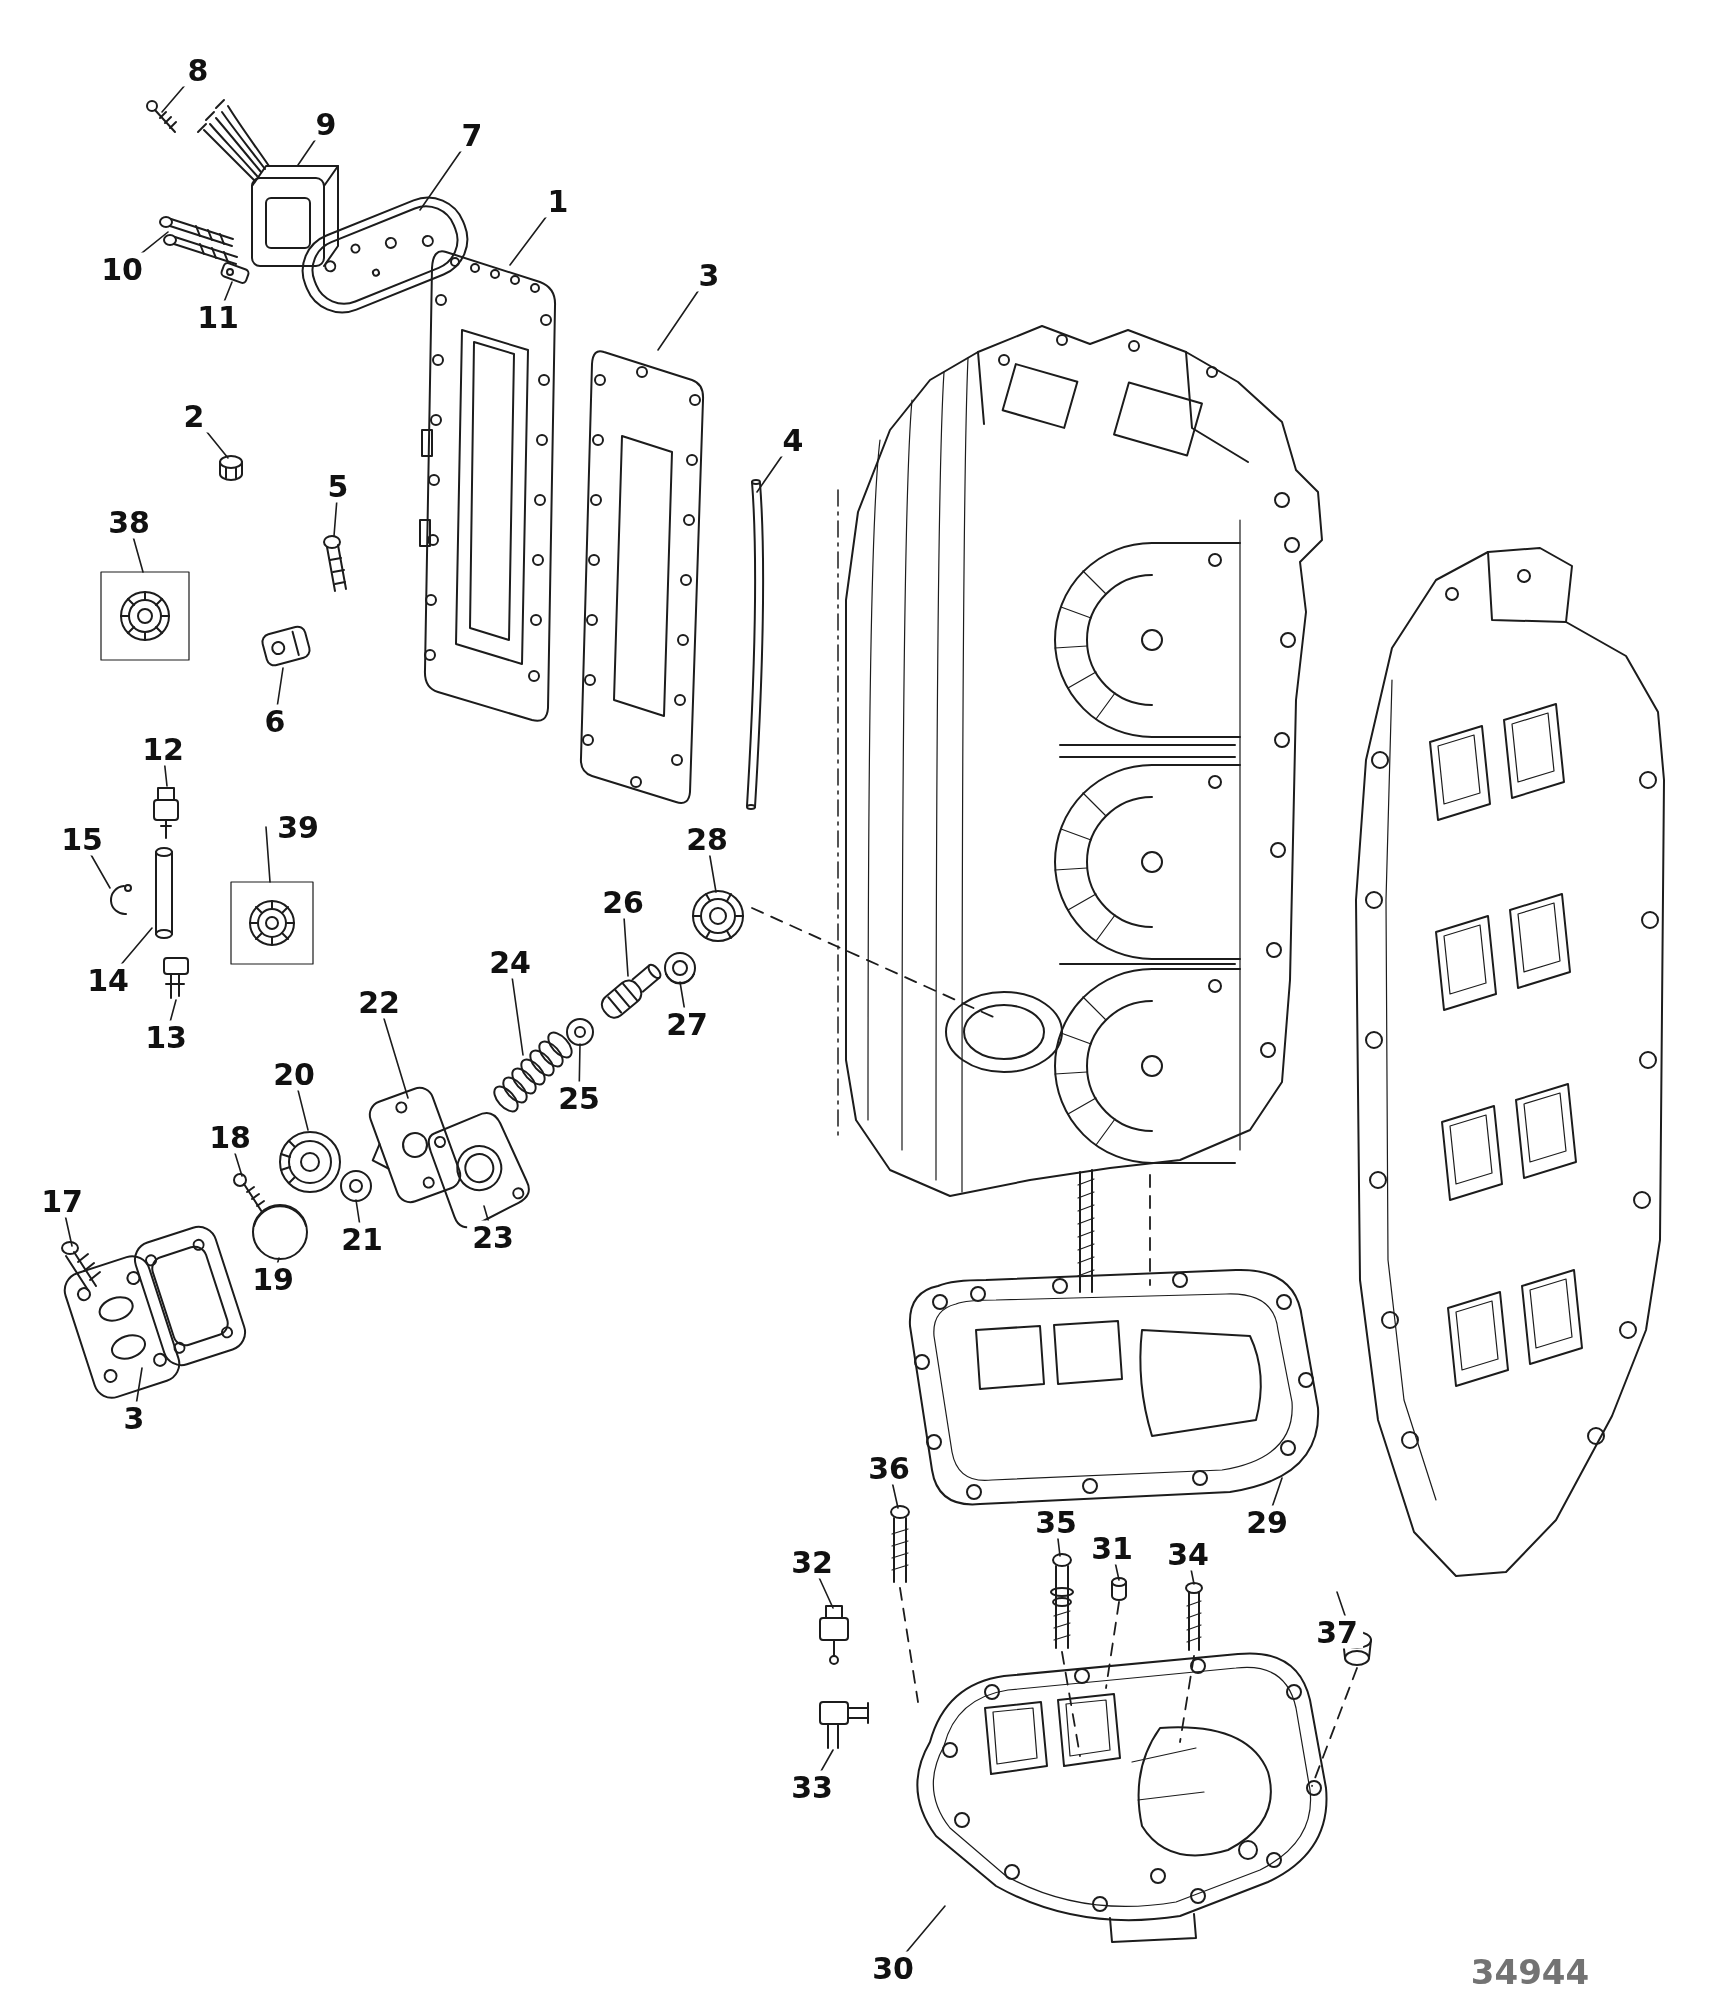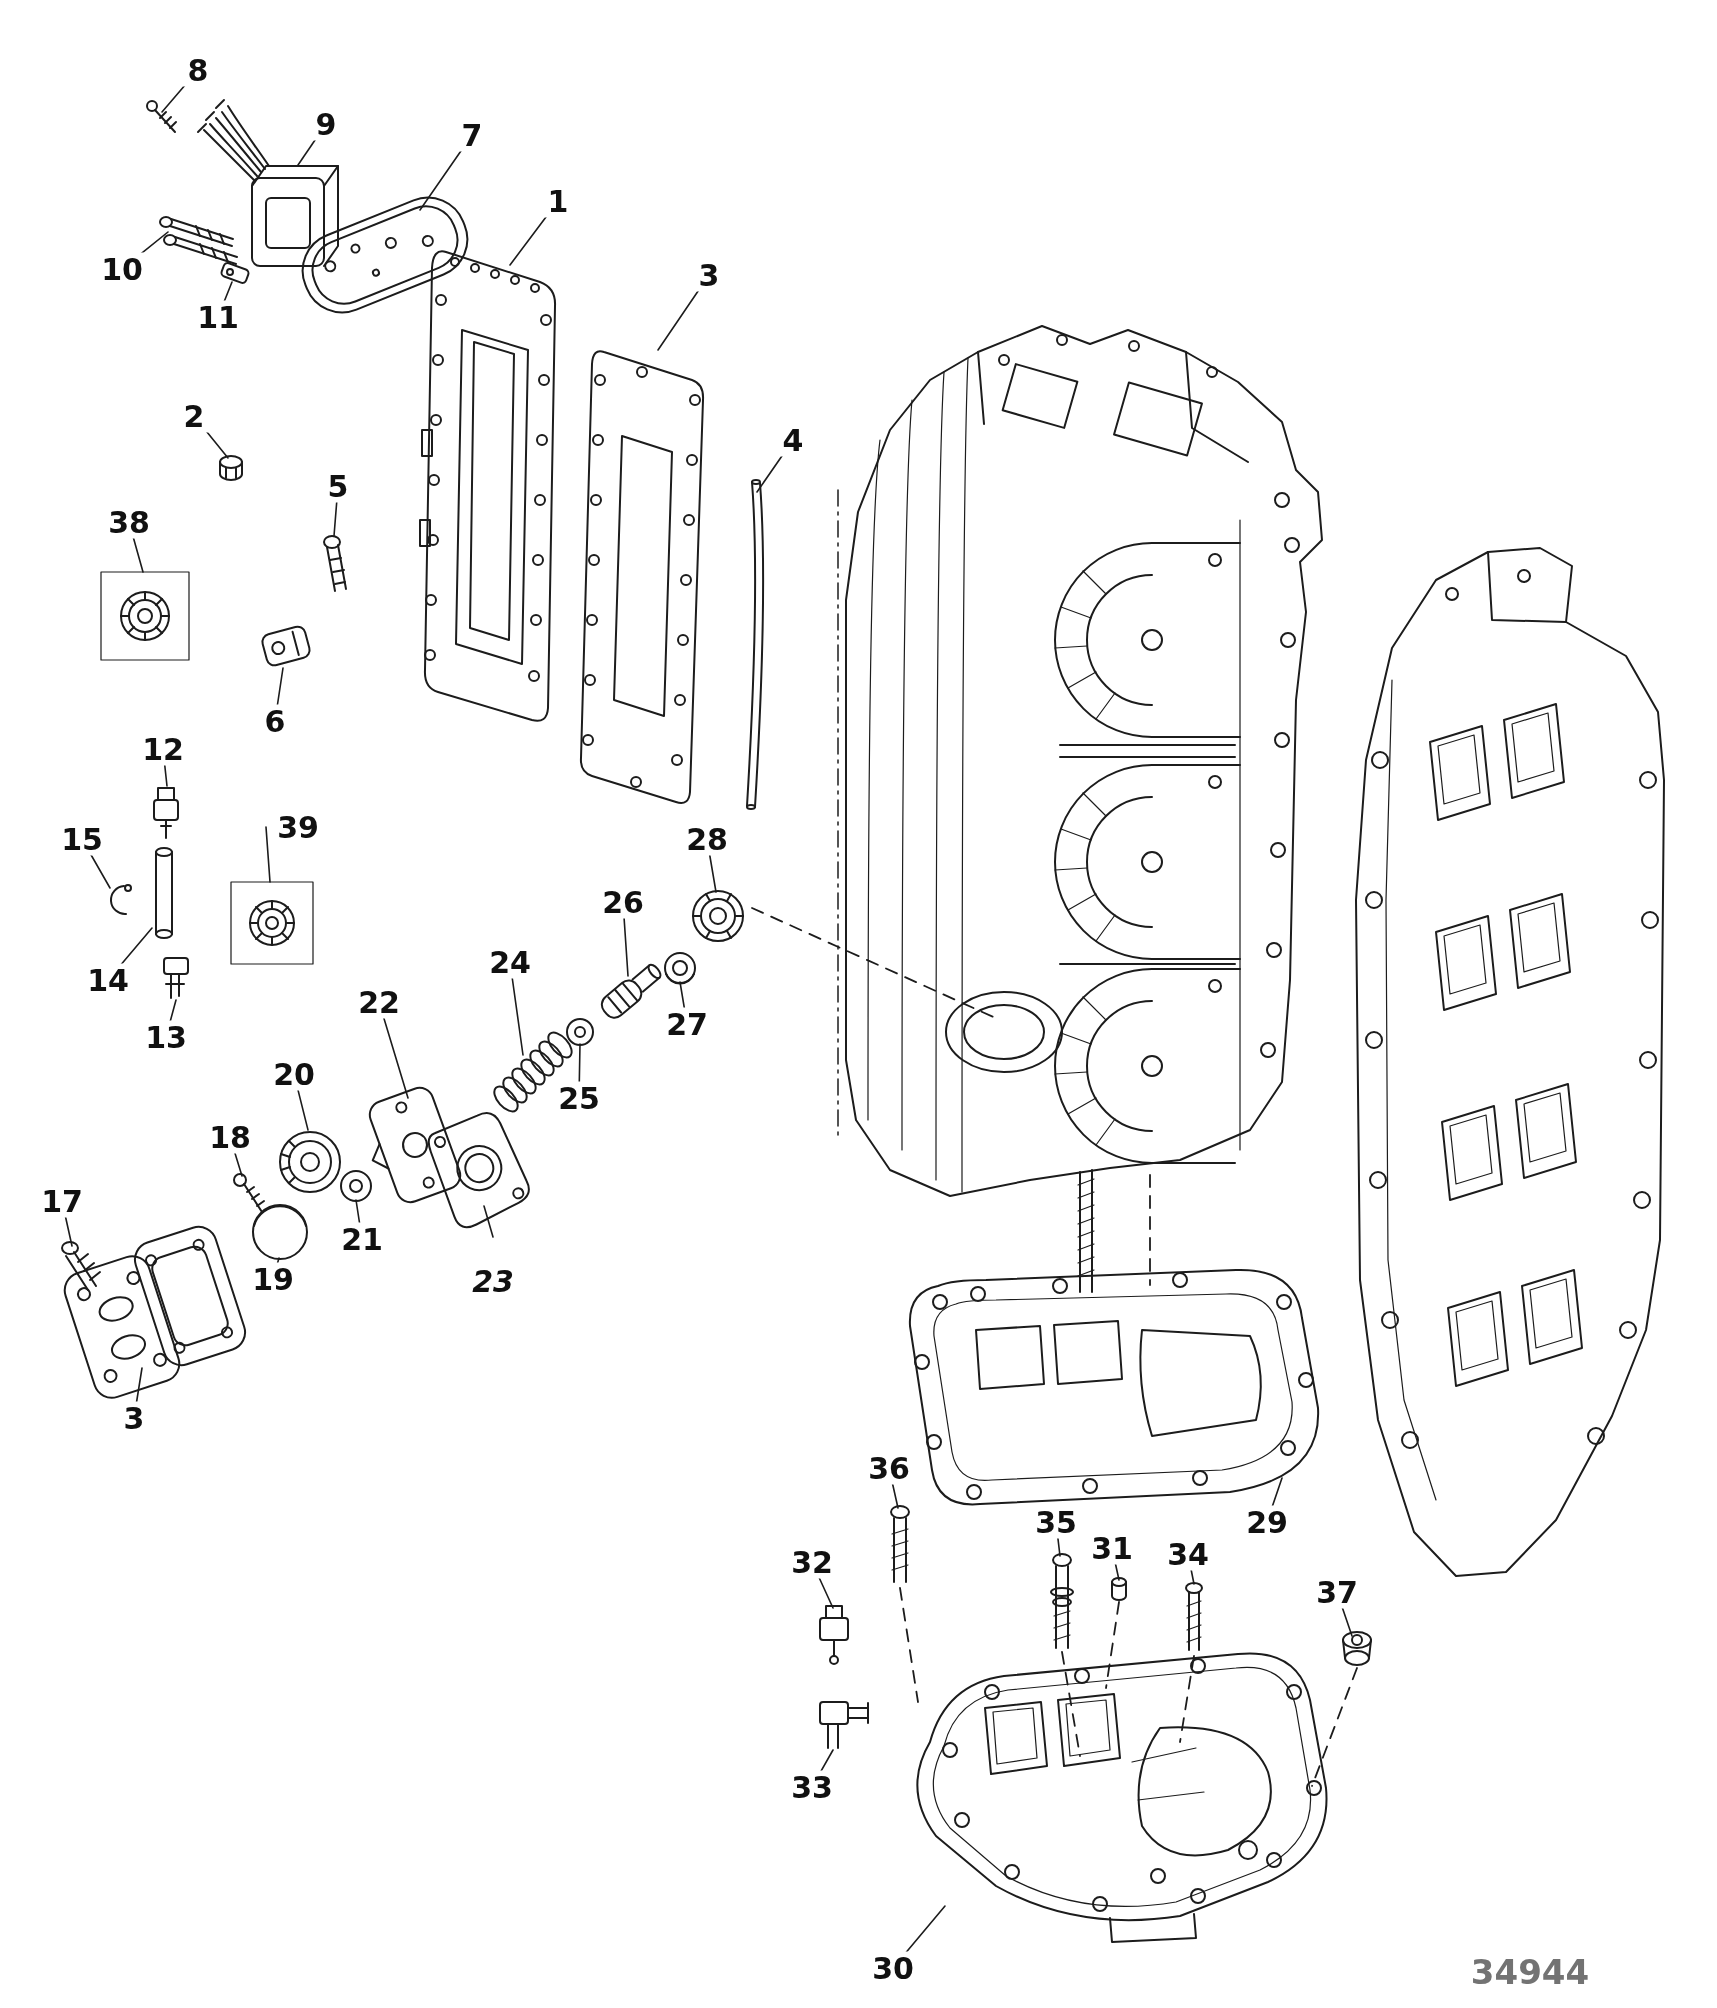--- a/index.html
+++ b/index.html
@@ -649,34 +649,34 @@
       <div class="callout" style="left: 166px; top: 1037px;">13</div>
       <div class="callout" style="left: 108px; top: 980px;">14</div>
       <div class="callout" style="left: 82px; top: 839px;">15</div>
       <div class="callout" style="left: 134px; top: 1418px;">3</div>
       <div class="callout" style="left: 62px; top: 1201px;">17</div>
       <div class="callout" style="left: 230px; top: 1137px;">18</div>
       <div class="callout" style="left: 273px; top: 1279px;">19</div>
       <div class="callout" style="left: 294px; top: 1074px;">20</div>
       <div class="callout" style="left: 362px; top: 1239px;">21</div>
       <div class="callout" style="left: 379px; top: 1002px;">22</div>
-      <div class="callout" style="left: 493px; top: 1281px; font-style: italic;">23</div>
+      <div class="callout" style="left: 493px; top: 1237px;">23</div>
       <div class="callout" style="left: 510px; top: 962px;">24</div>
       <div class="callout" style="left: 579px; top: 1098px;">25</div>
       <div class="callout" style="left: 623px; top: 902px;">26</div>
       <div class="callout" style="left: 687px; top: 1024px;">27</div>
       <div class="callout" style="left: 707px; top: 839px;">28</div>
       <div class="callout" style="left: 1267px; top: 1522px;">29</div>
       <div class="callout" style="left: 893px; top: 1968px;">30</div>
       <div class="callout" style="left: 1112px; top: 1548px;">31</div>
       <div class="callout" style="left: 812px; top: 1562px;">32</div>
       <div class="callout" style="left: 812px; top: 1787px;">33</div>
       <div class="callout" style="left: 1188px; top: 1554px;">34</div>
       <div class="callout" style="left: 1056px; top: 1522px; text-align: center;">35</div>
       <div class="callout" style="left: 889px; top: 1468px;">36</div>
-      <div class="callout" style="left: 1337px; top: 1592px;">37</div>
+      <div class="callout" style="left: 1337px; top: 1632px;">37</div>
       <div class="callout" style="left: 129px; top: 522px;">38</div>
       <div class="callout" style="left: 266px; top: 827px; margin-left: 32px;">39</div>
     </div>
 
 <div class="drawing-number" style="left:1530px; top:1972px;">34944</div>
 
 </div>
 
 </body></html>

